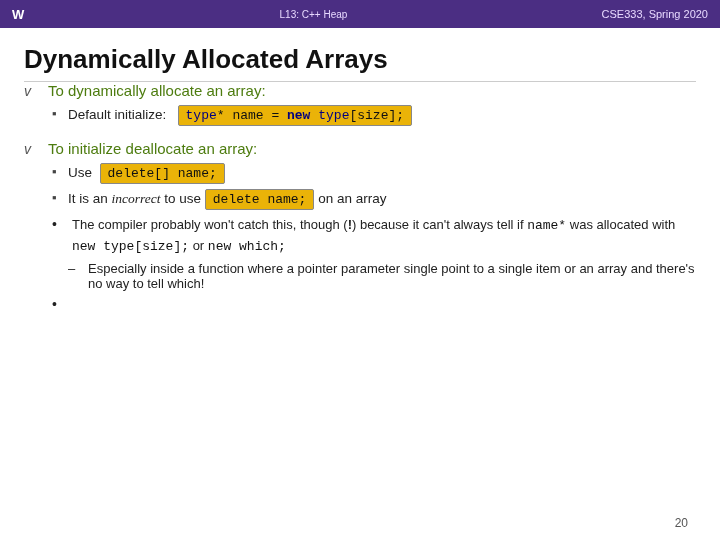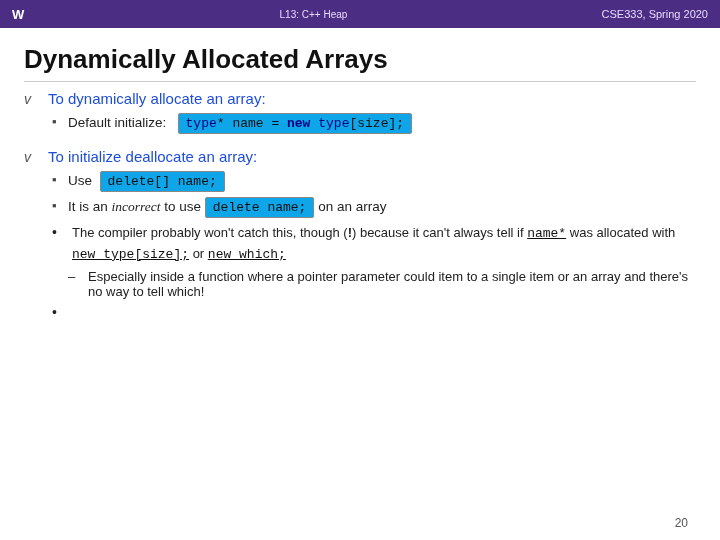--- a/index.html
+++ b/index.html
@@ -56,21 +56,21 @@
 
     
     #main {
       padding: 16px 24px 10px 24px;
     }
 
     h1 {
       font-size: 26px;
       font-weight: bold;
       color: #111;
-      margin-bottom: 8px;
+      margin-bottom: 0;
       border-bottom: 1px solid #ccc;
       padding-bottom: 6px;
     }
 
     .section {
       margin-bottom: 14px;
     }
 
     .bullet-row {
       display: flex;
@@ -80,21 +80,21 @@
     }
     .bullet-v {
       color: #555;
       font-size: 14px;
       font-style: italic;
       min-width: 14px;
       margin-top: 1px;
     }
     .section-title {
       font-size: 15px;
-      color: #1d4ed8;
+      color: #4d7c0f;
     }
 
     .sub-items {
       margin-left: 28px;
       margin-top: 4px;
     }
     .sub-item {
       display: flex;
       align-items: flex-start;
       gap: 8px;
@@ -103,34 +103,33 @@
     }
     .sub-bullet {
       color: #444;
       font-size: 13px;
       margin-top: 1px;
       min-width: 8px;
     }
 
     .code-box {
       display: inline-block;
-      background: #0ea5e9;
+      background: #eab308;
       border: 1.5px solid #888;
       padding: 2px 7px;
       border-radius: 2px;
       font-family: 'Courier New', Courier, monospace;
       font-size: 13px;
       color: #111;
     }
 
     .code-inline {
       font-family: 'Courier New', Courier, monospace;
       font-size: 13px;
       color: #111;
-      text-decoration: underline;
     }
 
     .bullet-sub-items {
       margin-left: 28px;
       margin-top: 2px;
     }
 
     .dot-item {
       display: flex;
       align-items: flex-start;
@@ -240,21 +239,21 @@
         <span class="dot-bullet">•</span>
         <span class="dot-text">
           The compiler probably won't catch this, though (<strong>!</strong>) because it can't
           always tell if <span class="code-inline">name*</span> was allocated with <span class="code-inline">new type[size];</span>
           or <span class="code-inline">new which;</span>
         </span>
       </div>
 
       <div class="dash-item">
         <span class="dash-bullet">–</span>
-        <span>Especially inside a function where a pointer parameter could item to a single item or an array and there's no way to tell which!</span>
+        <span>Especially inside a function where a pointer parameter single point to a single item or an array and there's no way to tell which!</span>
       </div>
 
       <div class="dot-item">
         <span class="dot-bullet">•</span>
       </div>
     </div>
   </div>
 
 </div>
 

